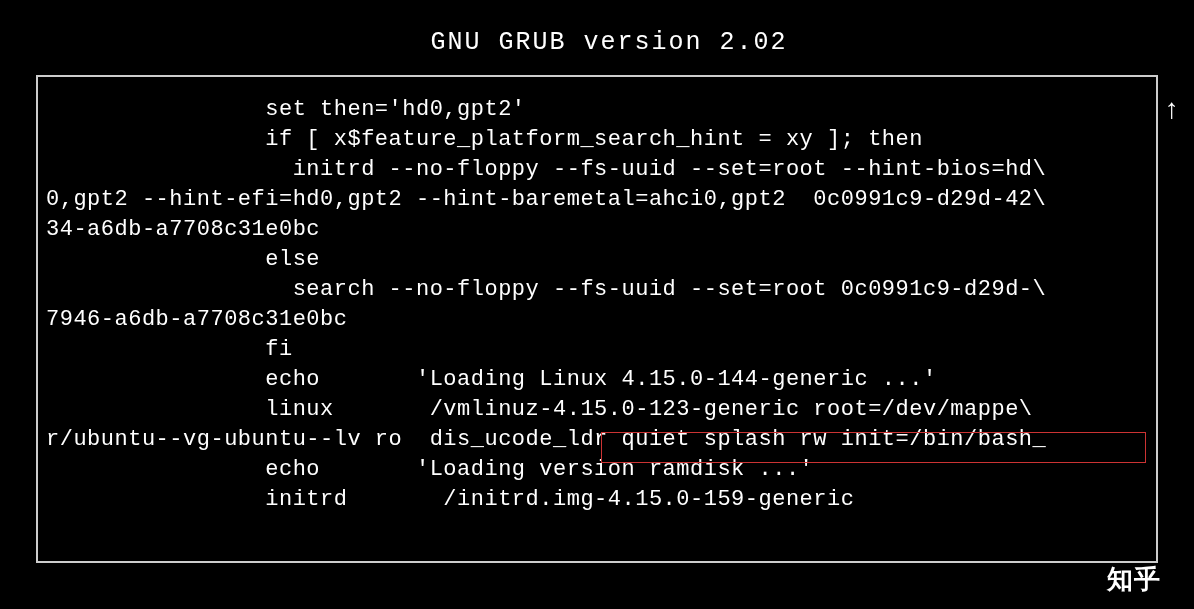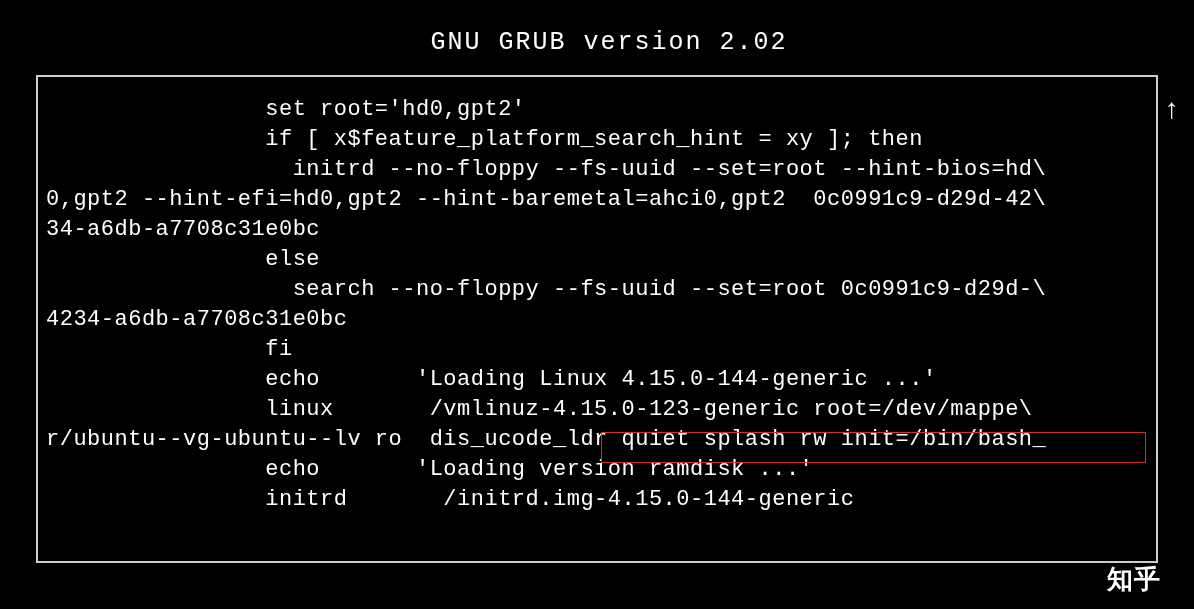--- a/index.html
+++ b/index.html
@@ -78,32 +78,32 @@
       letter-spacing: 1px;
     }
   </style>
 </head>
 <body>
 
 <div class="grub-title">GNU GRUB  version 2.02</div>
 
 <div class="grub-editor-box">
   <span class="scroll-arrow">↑</span>
-  <div class="grub-content"><span>                set root='hd0,gpt2'</span>
+  <div class="grub-content"><span>                set then='hd0,gpt2'</span>
 <span>                if [ x$feature_platform_search_hint = xy ]; then</span>
 <span>                  initrd --no-floppy --fs-uuid --set=root --hint-bios=hd\</span>
 <span>0,gpt2 --hint-efi=hd0,gpt2 --hint-baremetal=ahci0,gpt2  0c0991c9-d29d-42\</span>
 <span>34-a6db-a7708c31e0bc</span>
 <span>                else</span>
 <span>                  search --no-floppy --fs-uuid --set=root 0c0991c9-d29d-\</span>
-<span>4234-a6db-a7708c31e0bc</span>
+<span>7946-a6db-a7708c31e0bc</span>
 <span>                fi</span>
 <span>                echo       'Loading Linux 4.15.0-144-generic ...'</span>
 <span>                linux       /vmlinuz-4.15.0-123-generic root=/dev/mappe\</span>
 <span>r/ubuntu--vg-ubuntu--lv ro  dis_ucode_ldr quiet splash rw init=/bin/bash_</span>
 <span>                echo       'Loading version ramdisk ...'</span>
-<span>                initrd       /initrd.img-4.15.0-144-generic</span></div>
+<span>                initrd       /initrd.img-4.15.0-159-generic</span></div>
   <div class="highlight-box"></div>
 </div>
 
 <div class="watermark">
   <span class="zhihu-icon">知乎</span>
 </div>
 
 </body></html>

